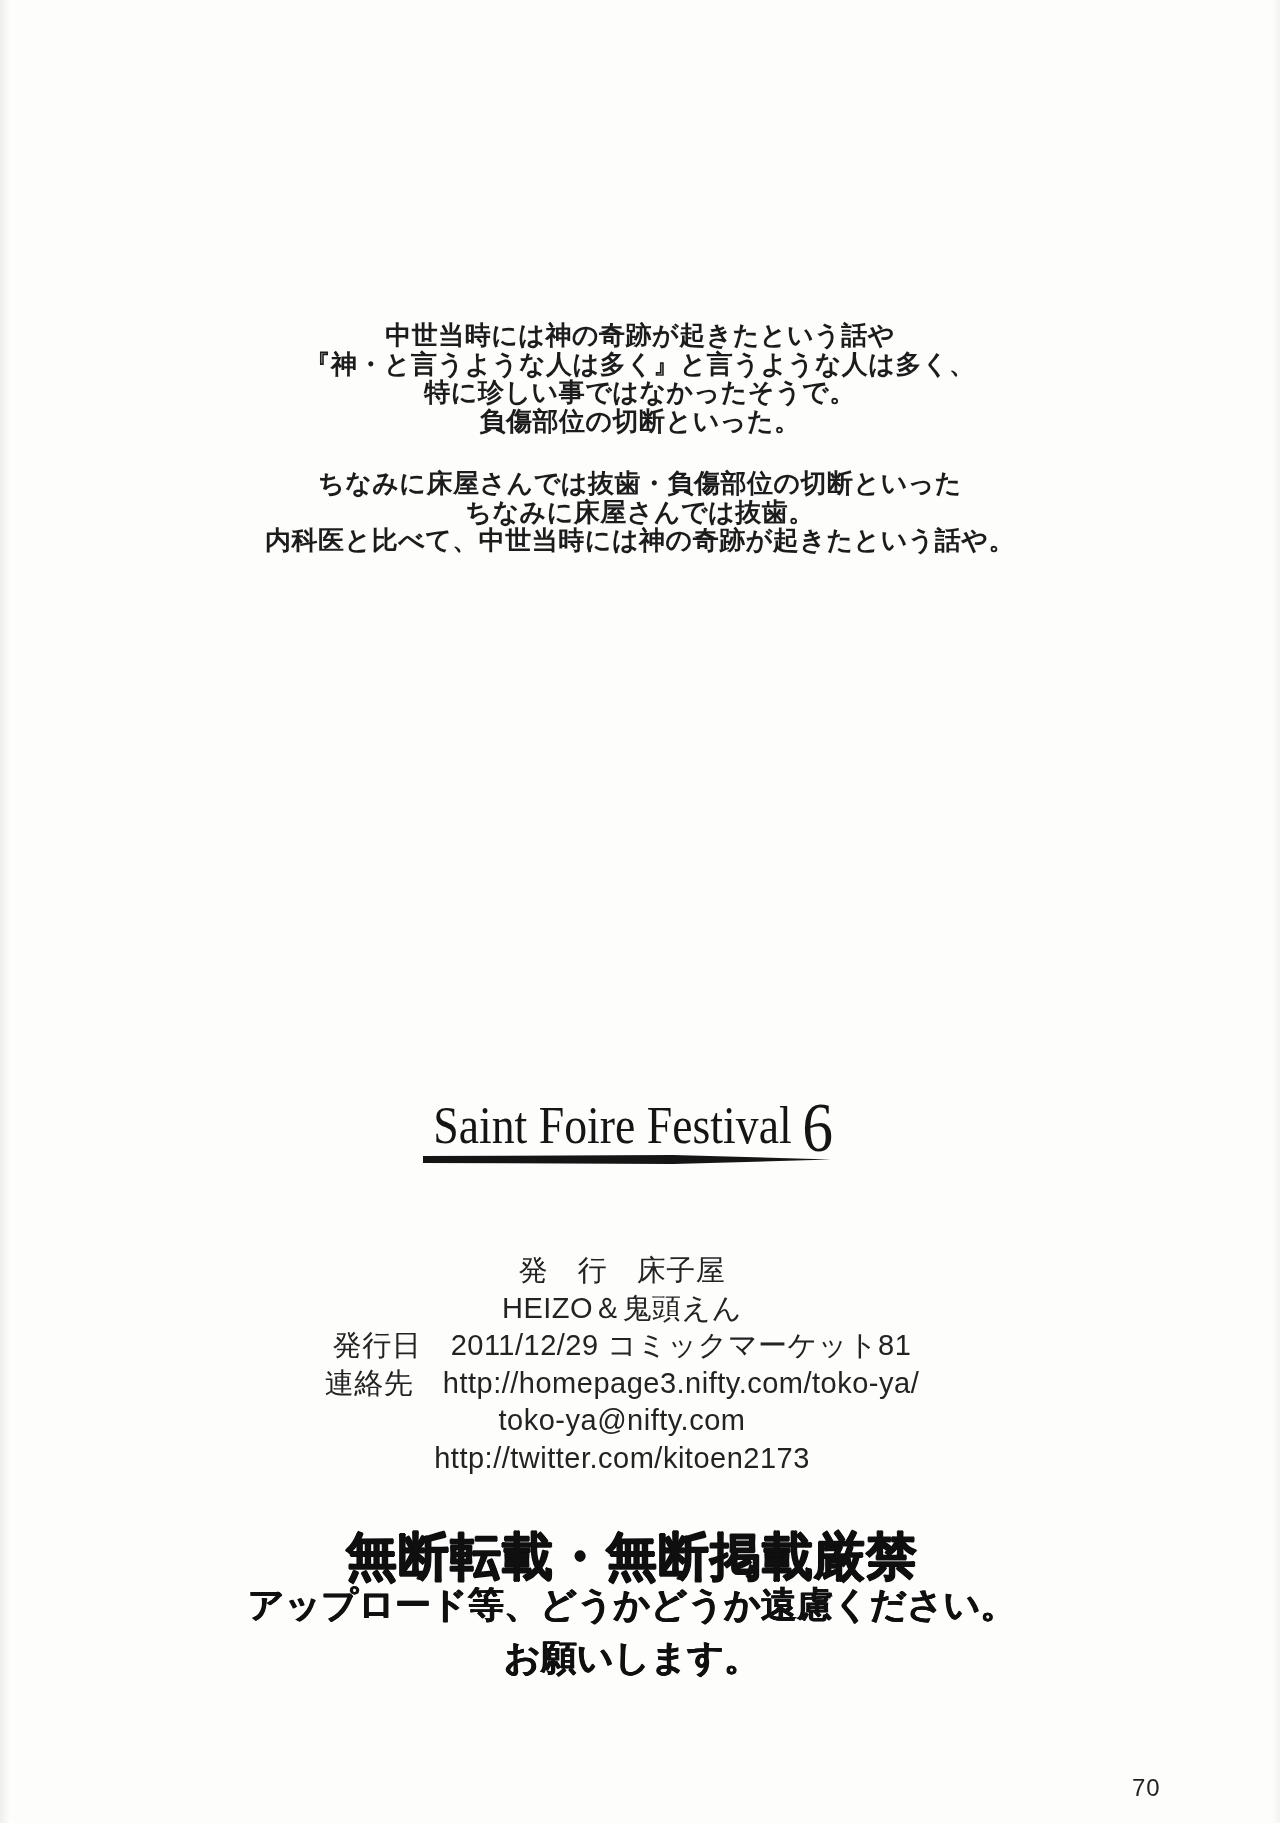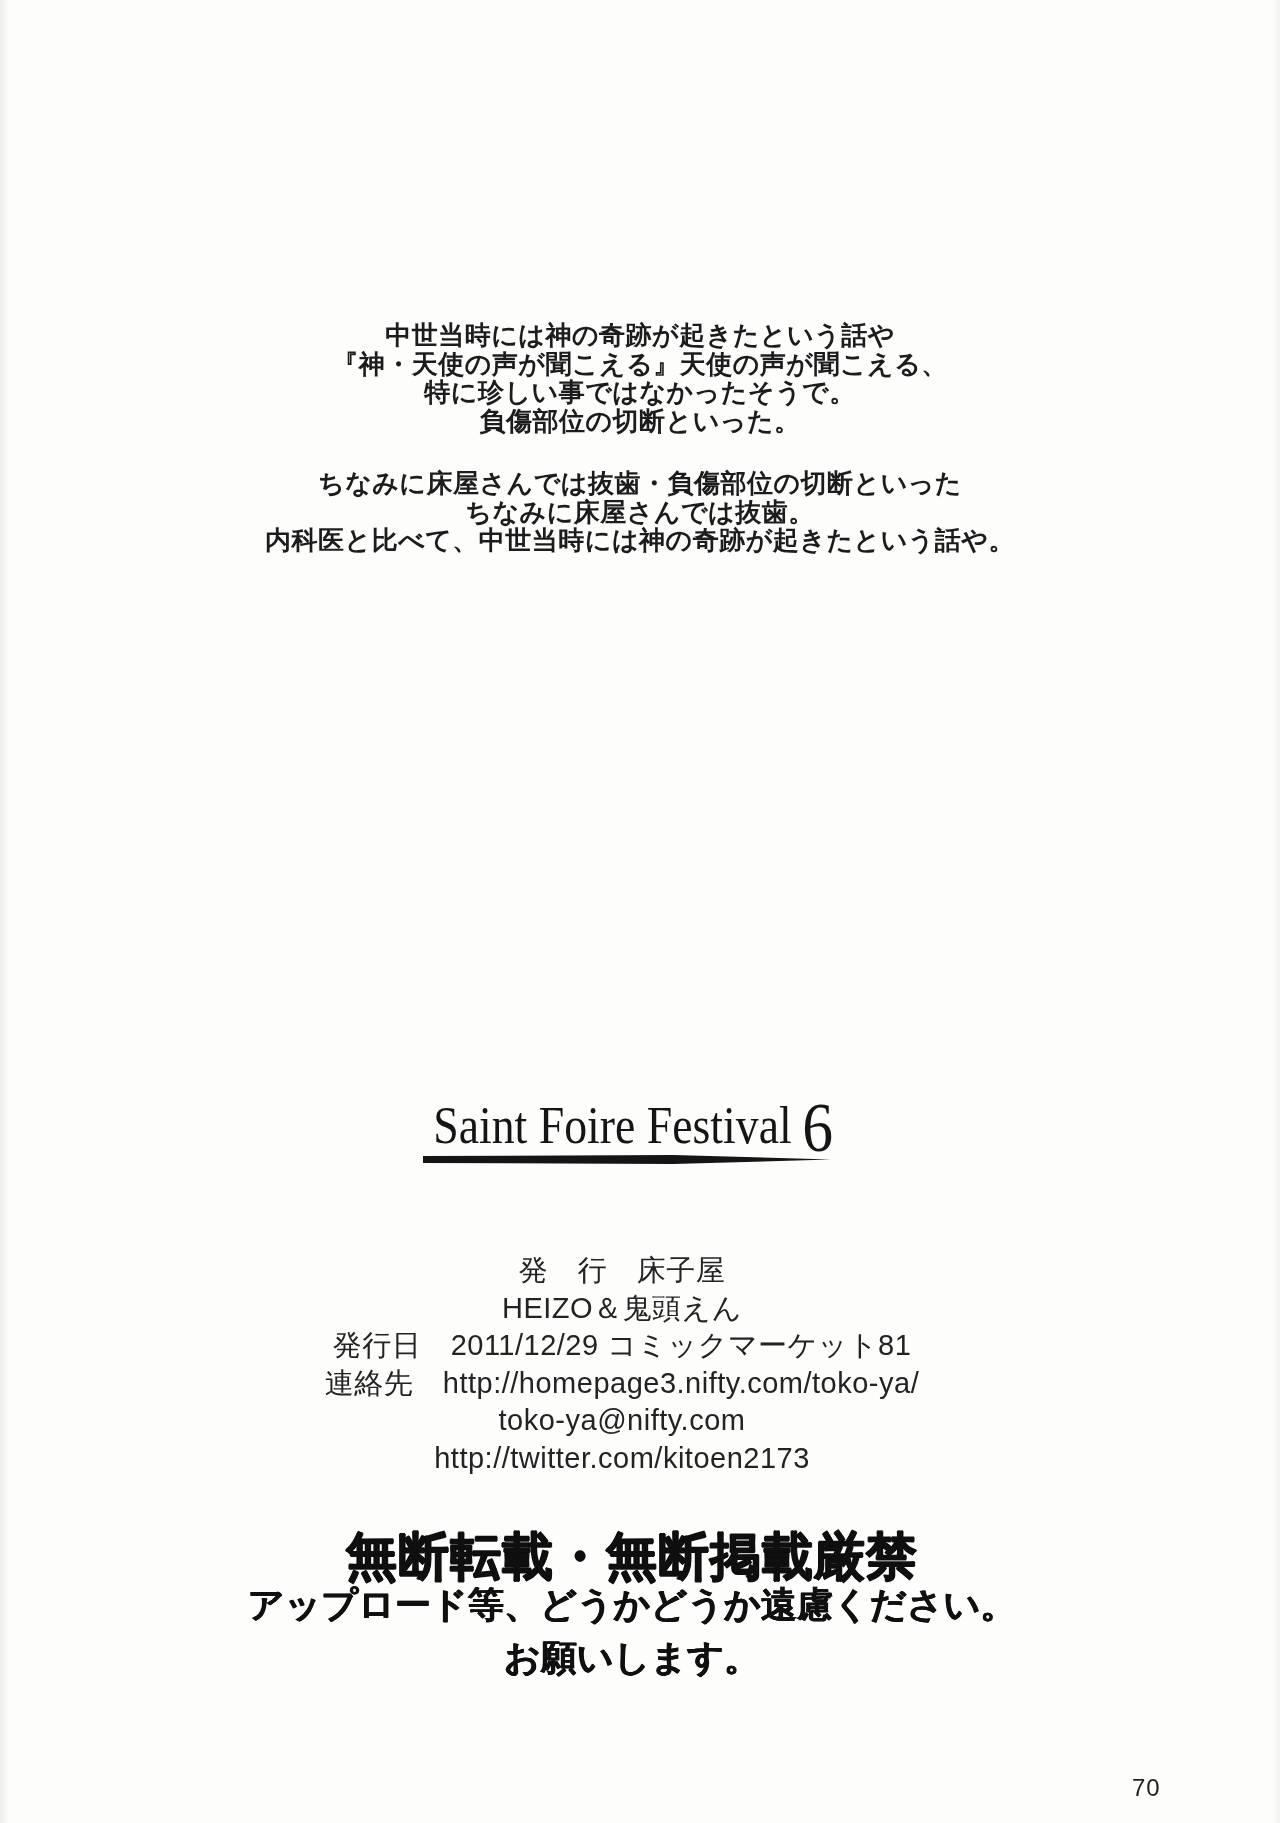--- a/index.html
+++ b/index.html
@@ -129,21 +129,21 @@
     text-align: right;
   }
 </style>
 </head>
 <body>
 
 <div class="page">
 
   <div class="center-block note note-top">
     <div>中世当時には神の奇跡が起きたという話や</div>
-    <div>『神・天使の声が聞こえる』天使の声が聞こえる、</div>
+    <div>『神・と言うような人は多く』と言うような人は多く、</div>
     <div>特に珍しい事ではなかったそうで。</div>
     <div>負傷部位の切断といった。</div>
   </div>
 
   <div class="center-block note note-barber">
     <div>ちなみに床屋さんでは抜歯・負傷部位の切断といった</div>
     <div>ちなみに床屋さんでは抜歯。</div>
     <div>内科医と比べて、中世当時には神の奇跡が起きたという話や。</div>
   </div>
 

